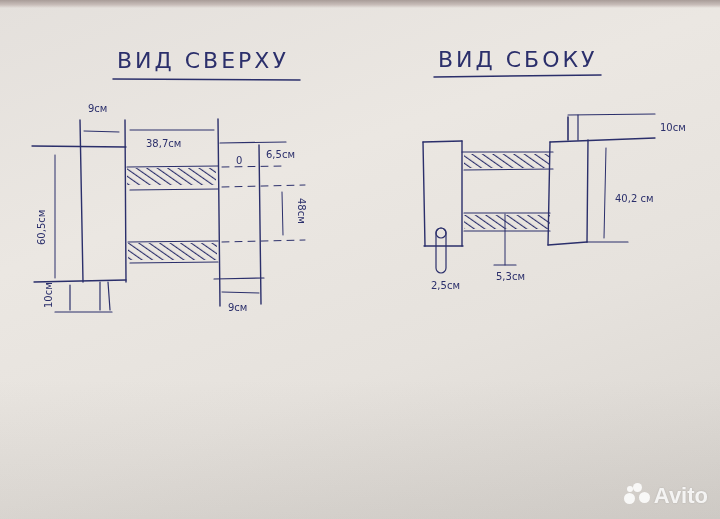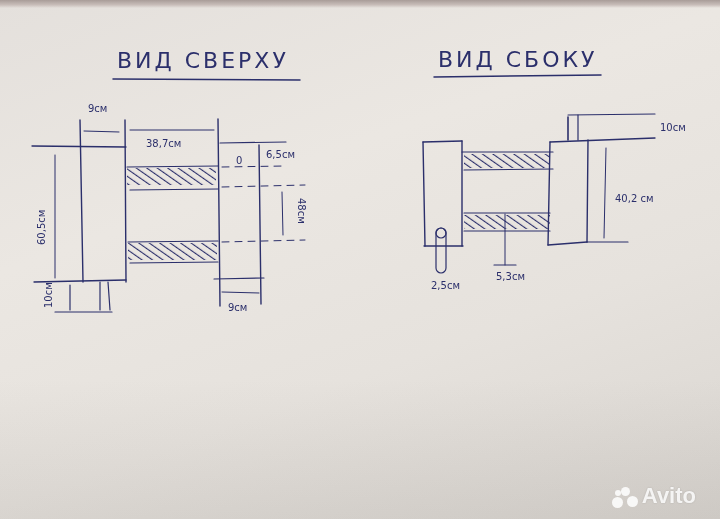--- a/index.html
+++ b/index.html
@@ -16,22 +16,22 @@
       position: absolute; left: 0; bottom: 0; width: 720px; height: 140px;
       background: linear-gradient(180deg, rgba(0,0,0,0) 0%, rgba(120,115,110,0.12) 100%);
       pointer-events: none;
     }
     svg.sketch { position: absolute; left: 0; top: 0; }
     .ink { stroke: #2b2f6b; fill: none; stroke-linecap: round; stroke-linejoin: round; }
     .ink-text { fill: #2b2f6b; font-family: "DejaVu Sans", sans-serif; }
     .title { font-size: 22px; letter-spacing: 3px; }
     .lbl { font-size: 10px; }
     .watermark {
-      position: absolute; right: 24px; bottom: 10px;
-      display: flex; align-items: flex-end; gap: 4px;
+      position: absolute; right: 12px; bottom: 10px;
+      display: flex; align-items: flex-start; gap: 4px;
       color: rgba(255,255,255,0.85);
       font-family: "Liberation Sans", sans-serif; font-weight: bold; font-size: 22px;
       text-shadow: 0 0 2px rgba(0,0,0,0.15);
     }
     .watermark .dots { position: relative; width: 26px; height: 22px; }
     .watermark .dots span { position: absolute; border-radius: 50%; background: rgba(255,255,255,0.85); }
   </style>
 </head>
 <body>
 

